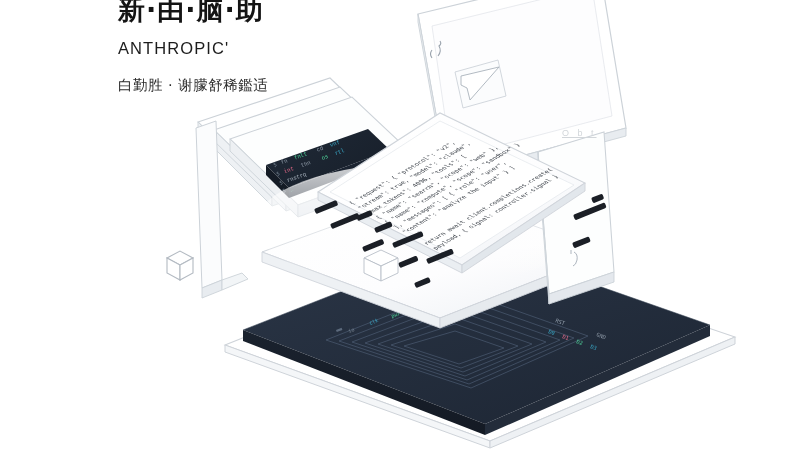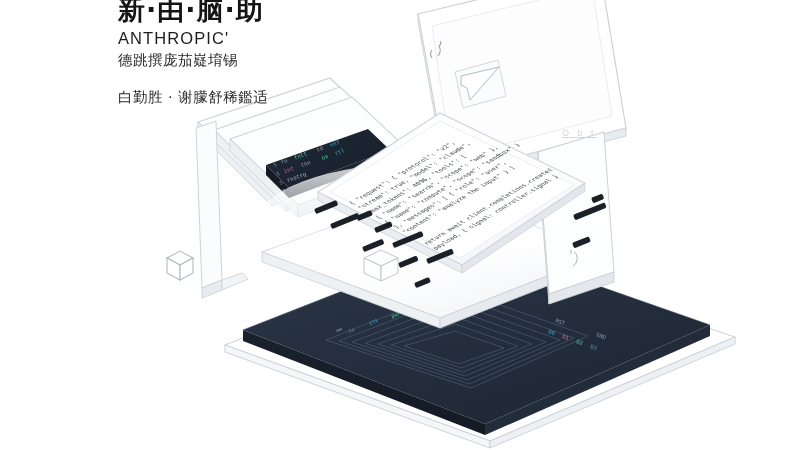--- a/index.html
+++ b/index.html
@@ -41,21 +41,21 @@
     line-height: 1.0;
     color: #141414;
     white-space: nowrap;
     filter: blur(0.25px);
   }
   .hdr-brand {
     font-family: "Liberation Sans", sans-serif;
     font-size: 16.5px;
     letter-spacing: 1.1px;
     color: #1c1c1c;
-    margin-top: 6px;
+    margin-top: 16px;
     white-space: nowrap;
   }
   .hdr-sub1, .hdr-sub2 {
     font-family: "DejaVu Sans", sans-serif;
     font-size: 14.5px;
     letter-spacing: 0.5px;
     color: #2b2b2b;
     white-space: nowrap;
     filter: blur(0.4px);
   }
@@ -295,19 +295,18 @@
     <g fill="#ffffff" stroke="#b3bac2" stroke-width="1.1">
       <path d="M167,258 L180,251 L193,258 L180,265 Z"></path>
       <path d="M167,258 L167,273 L180,280 L180,265 Z"></path>
       <path d="M180,265 L180,280 L193,273 L193,258 Z"></path>
     </g>
   </svg>
 
   <div class="header-block">
     <div class="hdr-title">新·由·脑·助</div>
     <div class="hdr-brand">ANTHROPIC'</div>
-    <div class="hdr-sub1">德跳撰庞茄嶷堉锡</div>
     <div class="hdr-sub2">白勤胜 · 谢朦舒稀鑑适</div>
   </div>
 
   <div class="faint-label" style="left:562px; top:128px;text-decoration:underline;">O b t</div>
 
 </div>
 
 </body></html>

